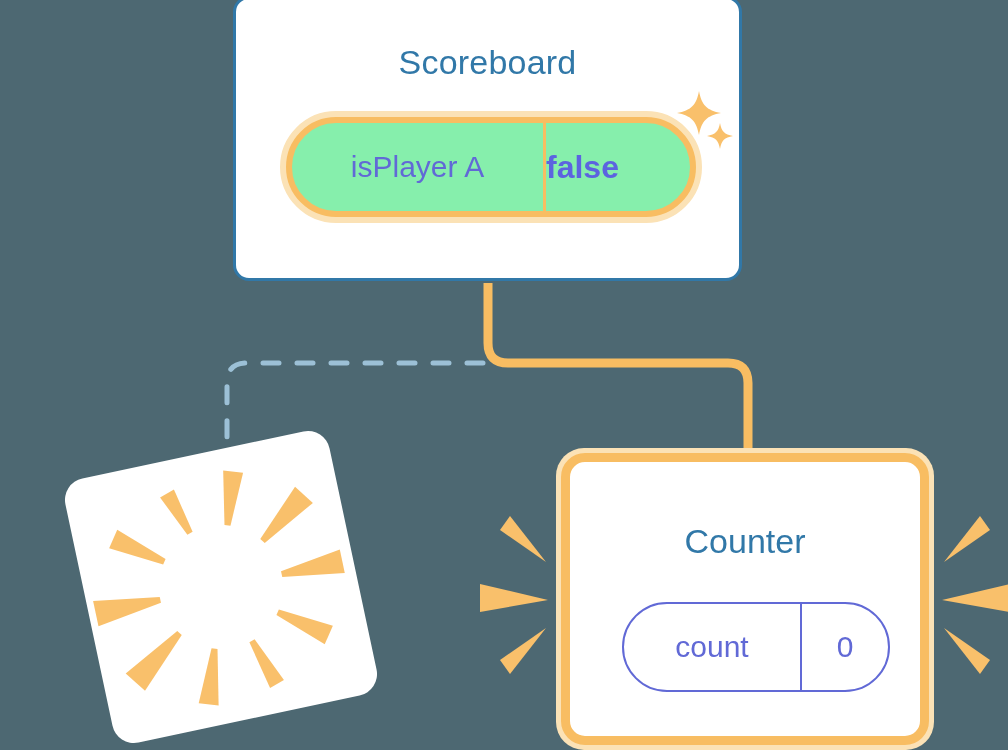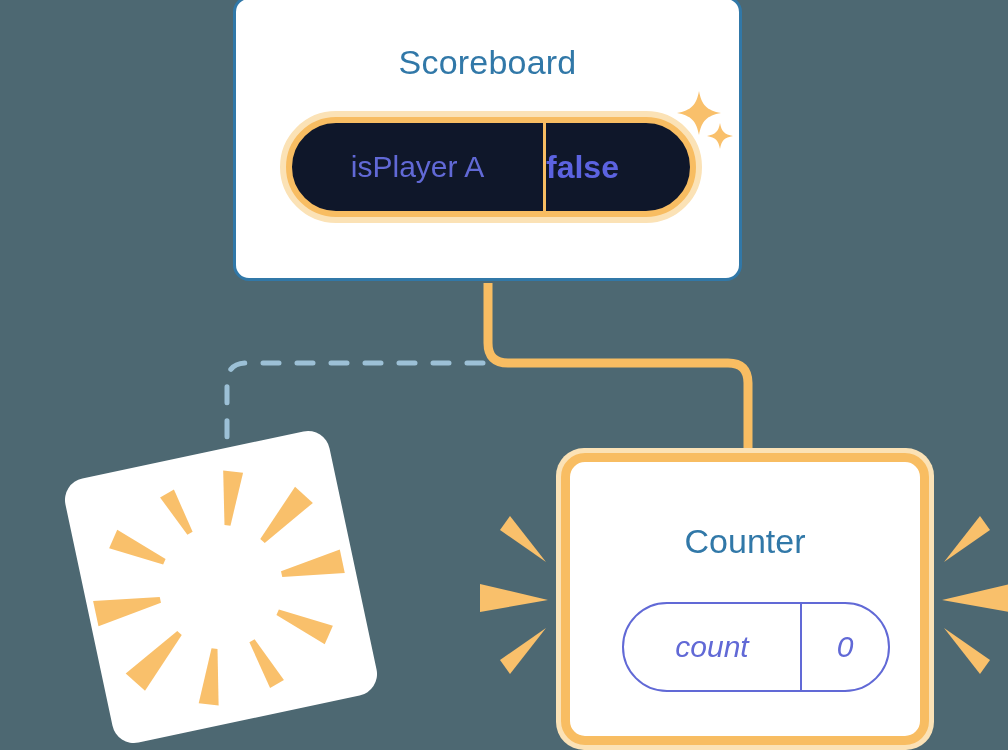--- a/index.html
+++ b/index.html
@@ -72,21 +72,21 @@
     background: #fbe2b6;
   }
   .pill-hl {
     position: absolute;
     left: 6px;
     top: 6px;
     right: 6px;
     bottom: 6px;
     border: 6px solid #f8bd62;
     border-radius: 999px;
-    background: #0f172a;
+    background: #86efac;
     box-sizing: border-box;
     display: flex;
     align-items: center;
   }
   .pill-hl .cell-key {
     flex: 0 0 251px;
     text-align: center;
     font-size: 30px;
     color: #6169d6;
     line-height: 1;
@@ -154,21 +154,20 @@
     left: 52px;
     top: 140px;
     width: 268px;
     height: 90px;
     border: 2px solid #6169d6;
     border-radius: 999px;
     background: #ffffff;
     box-sizing: border-box;
     display: flex;
     align-items: center;
-    font-style: italic;
   }
   .pill-plain .cell-key {
     flex: 0 0 176px;
     text-align: center;
     font-size: 30px;
     color: #6169d6;
     line-height: 1;
   }
   .pill-plain .divider {
     width: 2px;

